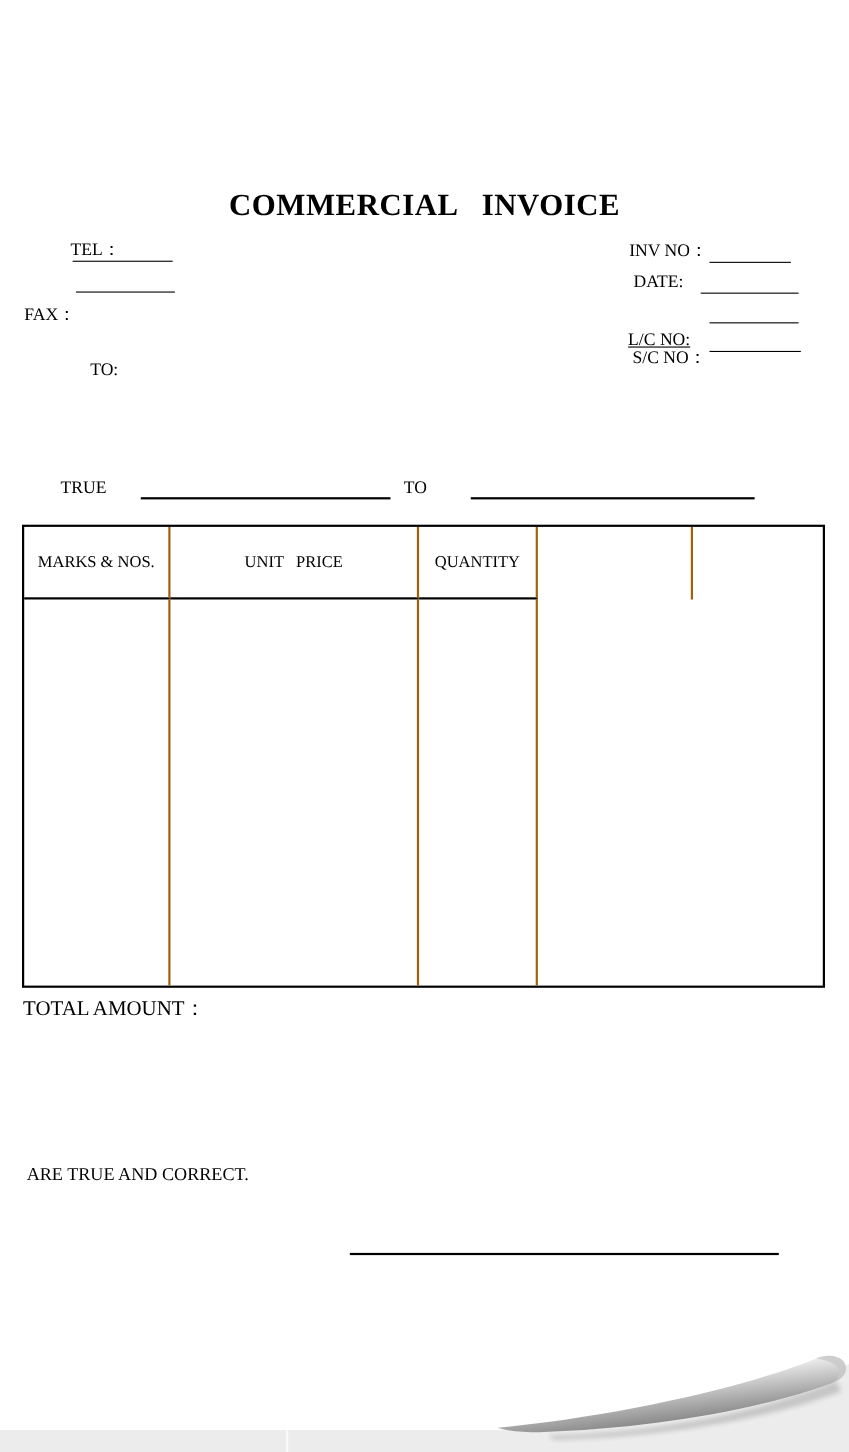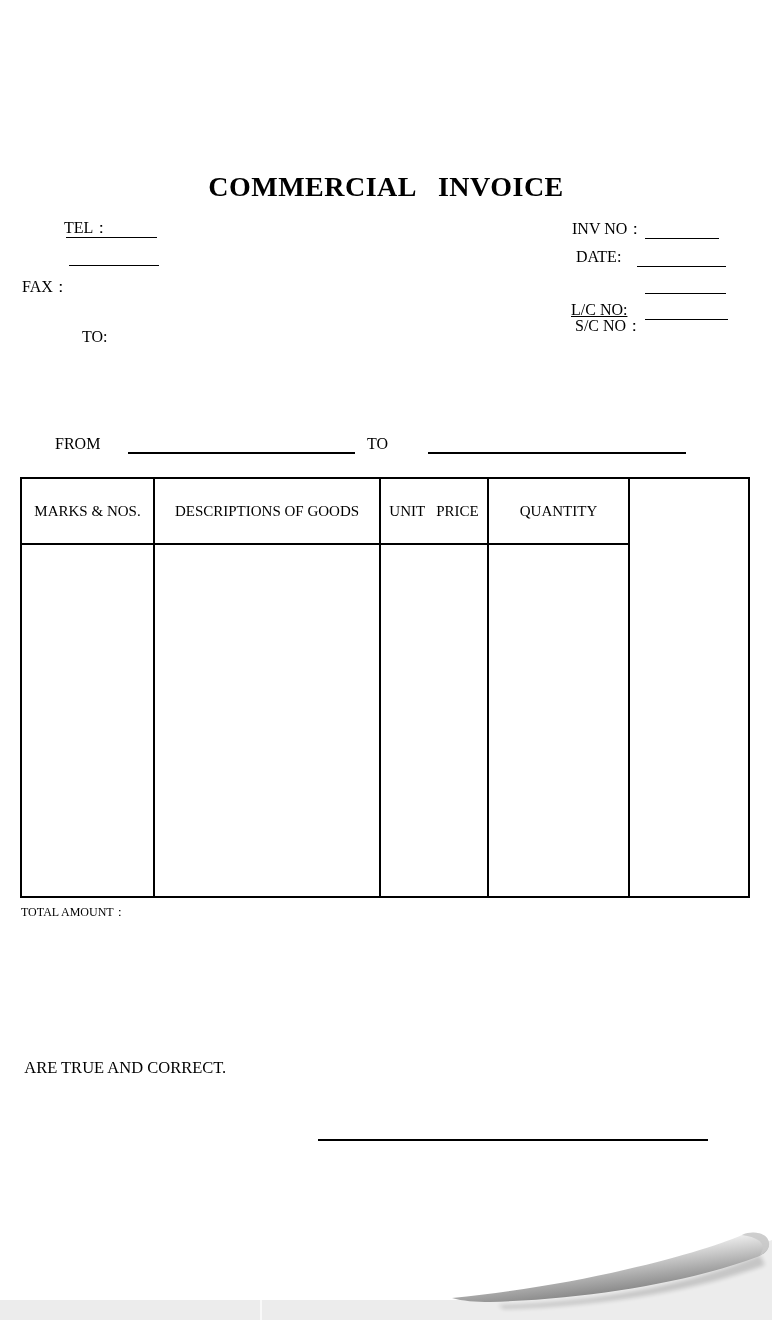--- a/index.html
+++ b/index.html
@@ -15,28 +15,28 @@
   .lbl{font-size:16px;white-space:pre;line-height:19px;}
   .fill-line{border-bottom:1.6px solid #000;height:0;}
   .thick-line{border-bottom:2px solid #000;height:0;}
   .goods-table{
     left:20px;top:477px;width:730px;height:421px;
     border:2px solid #000;box-sizing:border-box;
     display:grid;
     grid-template-columns:133px 226px 108px 141px auto;
     grid-template-rows:66px auto;
   }
-  .cell{border-right:2px solid #000000;box-sizing:border-box;}
+  .cell{border-right:2px solid #a16207;box-sizing:border-box;}
   .cell:nth-child(5n){border-right:none;}
   .th{
     border-bottom:2px solid #000;
     display:flex;align-items:center;justify-content:center;
     font-size:15px;white-space:pre;text-align:center;
   }
-  .total{left:21px;top:904px;font-size:12px;white-space:pre;}
+  .total{left:21px;top:904px;font-size:19px;white-space:pre;}
   .cert{left:21px;top:1008px;font-size:16.5px;line-height:24px;white-space:pre;}
   .footer-art{left:0;top:1225px;width:772px;height:95px;}
 </style>
 </head>
 <body>
 
 <div class="page">
 
   <div class="abs title">COMMERCIAL   INVOICE</div>
 
@@ -54,28 +54,27 @@
 
   <div class="abs lbl" style="left:575px;top:274px;margin-top:42px;">S/C NO：</div>
   <div class="abs fill-line" style="left:645px;top:293px;width:81px;"></div>
 
   <div class="abs lbl" style="left:571px;top:300px;text-decoration:underline;">L/C NO:</div>
   <div class="abs fill-line" style="left:645px;top:319px;width:83px;"></div>
 
   <div class="abs lbl" style="left:62px;top:327px;margin-left:20px;">TO:</div>
   <div class="abs" style="left:90px;top:327px;width:500px;height:80px;"></div>
 
-  <div class="abs lbl" style="left:55px;top:434px;">FROM</div>
+  <div class="abs lbl" style="left:55px;top:434px;">TRUE</div>
   <div class="abs thick-line" style="left:128px;top:452px;width:227px;"></div>
   <div class="abs lbl" style="left:367px;top:434px;">TO</div>
   <div class="abs thick-line" style="left:428px;top:452px;width:258px;"></div>
 
   <div class="abs goods-table">
     <div class="cell th">MARKS &amp; NOS.</div>
-    <div class="cell th">DESCRIPTIONS OF GOODS</div>
     <div class="cell th">UNIT   PRICE</div>
     <div class="cell th">QUANTITY</div>
 
     <div class="cell"></div>
     <div class="cell"></div>
     <div class="cell"></div>
     <div class="cell"></div>
     <div class="cell"></div>
   </div>
 

